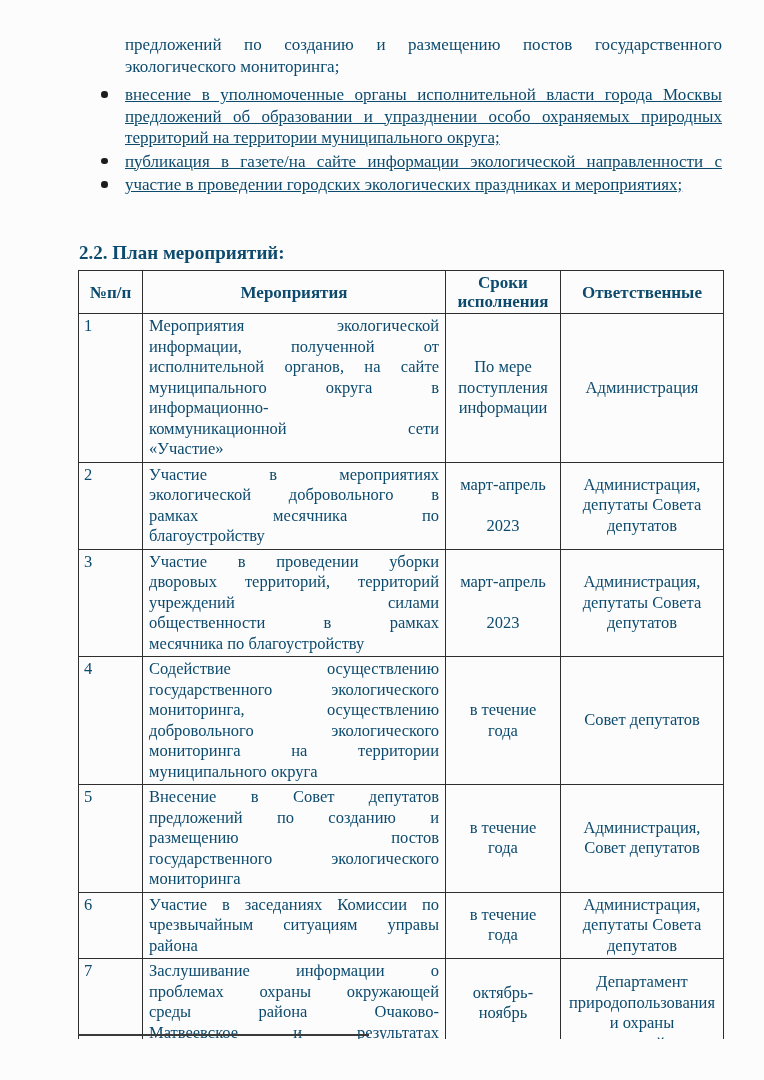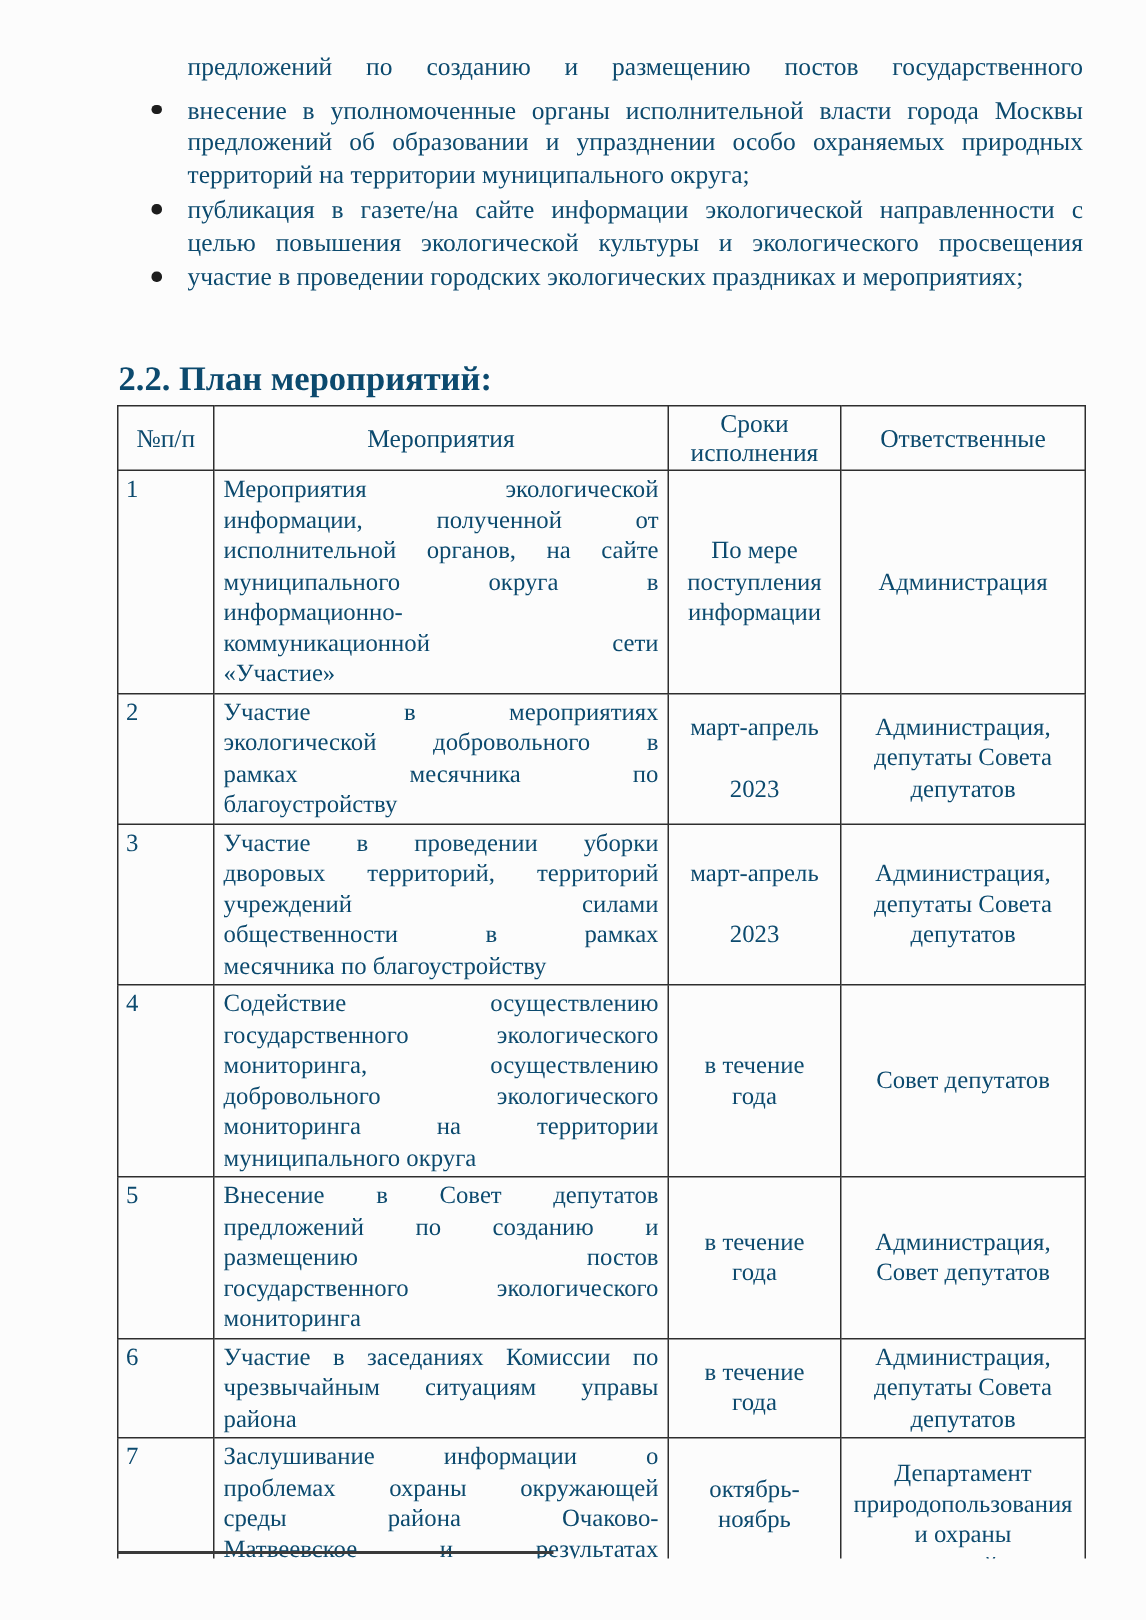--- a/index.html
+++ b/index.html
@@ -17,51 +17,51 @@
     padding-left:35px;
   }
   
   .intro {
     position:absolute; left:125px; top:34px; width:597px;
     font-size:17px; line-height:21.5px;
   }
   .jline { text-align:justify; text-align-last:justify; }
   .jline.jlast { text-align-last:left; }
   .jline:empty { min-height:20.5px; }
-  .bullets { list-style:none; margin:0; padding:0; }
+  .bullets { list-style:none; margin:0; padding:0;text-decoration:underline; }
   .bullets li { position:relative; margin-top:2px; }
   .bullets li.first { margin-top:7px; }
   .bullets li .dot {
     position:absolute; left:-24px; top:7px;
     width:6.5px; height:6.5px; border-radius:50%;
     background:#1d1d1d;
   }
   
   .section-title {
     position:absolute; left:79px; top:243px; margin:0;
-    font-size:23px; font-weight:bold; line-height:20px;
+    font-size:19px; font-weight:bold; line-height:20px;
   }
   
   .table-clip {
     position:absolute; left:78px; top:270px;
     width:646px; height:769px; overflow:hidden;
   }
   table.plan-table {
     border-collapse:collapse; table-layout:fixed;
     width:645px;
     font-size:16.5px; line-height:20.5px;
   }
   .plan-table th, .plan-table td {
     border:1.5px solid #2e2e2e;
     box-sizing:border-box;
     padding:2px 6px;
     overflow:hidden;
   }
   .plan-table th {
-    font-size:17px; font-weight:normal; line-height:19px;
+    font-size:17px; font-weight:bold; line-height:19px;
     text-align:center; vertical-align:middle;
     height:38px; padding:2px 3px;
   }
   td.c-num { vertical-align:top; text-align:left; padding:2px 2px 2px 5px; }
   td.c-act { vertical-align:top; }
   td.c-per, td.c-resp {
     vertical-align:middle; text-align:center;
     white-space:pre-line;
   }
   
@@ -71,35 +71,35 @@
   }
 </style>
 </head>
 <body>
 
 <div class="page">
 
   <div class="intro">
     <div class="para" id="cont-para">
         <div class="jline">предложений по созданию и размещению постов государственного</div>
+        <div class="jline jlast">экологического мониторинга;</div>
       </div>
     <ul class="bullets" id="bullet-list">
         <li class="first">
           <span class="dot"></span>
           <div>
             <div class="jline">внесение в уполномоченные органы исполнительной власти города Москвы</div>
             <div class="jline">предложений об образовании и упразднении особо охраняемых природных</div>
             <div class="jline jlast">территорий на территории муниципального округа;</div>
           </div>
         </li>
         <li>
           <span class="dot"></span>
           <div>
             <div class="jline">публикация в газете/на сайте информации экологической направленности с</div>
-            <div class="jline">целью повышения экологической культуры и  экологического просвещения</div>
           </div>
         </li>
         <li>
           <span class="dot"></span>
           <div>
             <div class="jline jlast">участие в проведении городских экологических праздниках и мероприятиях;</div>
           </div>
         </li>
       </ul>
   </div>

